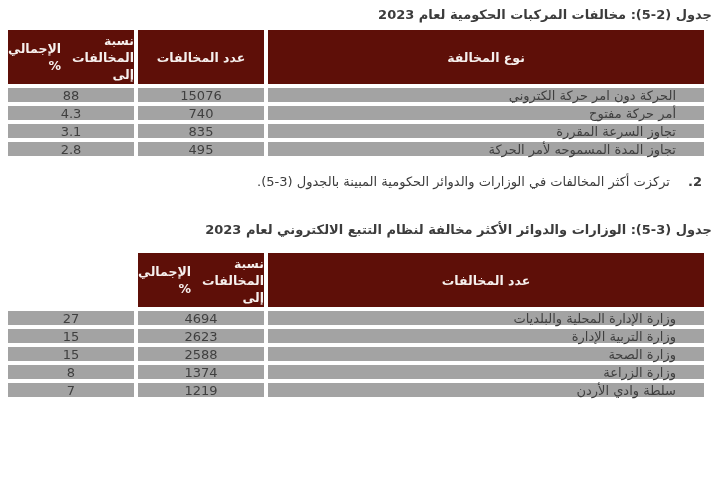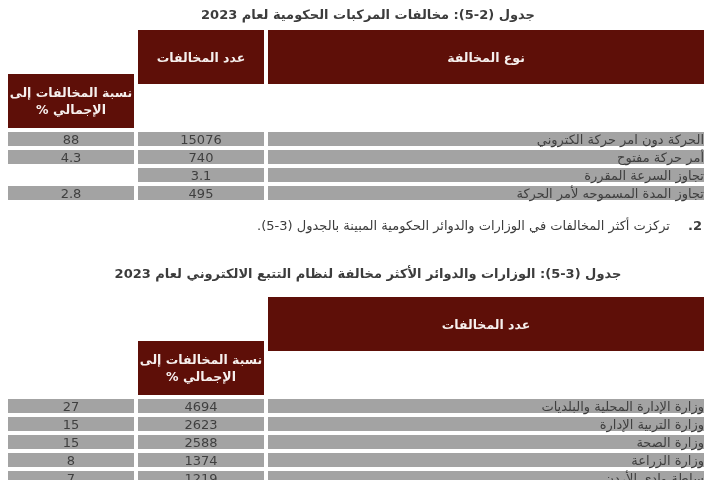--- a/index.html
+++ b/index.html
@@ -6,21 +6,21 @@
   .page{
     position:relative;
     width:712px;height:480px;
     background:#ffffff;
     font-family:"DejaVu Sans",sans-serif;
     direction:rtl;
     overflow:hidden;
     box-sizing:border-box;
   }
   .doc-title{
-    text-align:center;
+    text-align:right;
     color:#3c3c3c;
     font-size:13px;
     font-weight:600;
     height:20px;
     line-height:20px;
     padding-left:24px;
   }
   .title-1{margin-top:5px;}
   .title-2{margin-top:30px;}
   .data-table{
@@ -39,33 +39,33 @@
     background:#a3a3a3;
     color:#3f3f3f;
     font-size:13px;
     display:flex;
     align-items:center;
     justify-content:center;
     height:14px;
   }
   .name-cell{
     justify-content:flex-start;
-    padding-right:0;
+    padding-right:28px;
     box-sizing:border-box;
   }
   .header-row .cell{
     background:#5e0f08;
     color:#f6efed;
     font-weight:bold;
     font-size:12.5px;
     height:54px;
     justify-content:center;
     padding-right:0;
   }
-  .pct-header{flex-direction:column;line-height:17px;margin-top:44px;}
+  .pct-header{flex-direction:row;line-height:17px;}
   .note-line{
     margin:17px 10px 0 10px;
     display:flex;
     align-items:flex-start;
     color:#3c3c3c;
     font-size:13px;
     height:17px;
     line-height:17px;
   }
   .note-num{margin-left:18px;font-weight:600;}
@@ -92,20 +92,21 @@
       <div class="cell">15076</div>
       <div class="cell">88</div>
     </div>
     <div class="trow">
       <div class="cell name-cell">أمر حركة مفتوح</div>
       <div class="cell">740</div>
       <div class="cell">4.3</div>
     </div>
     <div class="trow">
       <div class="cell name-cell">تجاوز السرعة المقررة</div>
+      <div class="cell">835</div>
       <div class="cell">3.1</div>
     </div>
     <div class="trow">
       <div class="cell name-cell">تجاوز المدة المسموحه لأمر الحركة</div>
       <div class="cell">495</div>
       <div class="cell">2.8</div>
     </div>
   </div>
 
   <div class="note-line">

